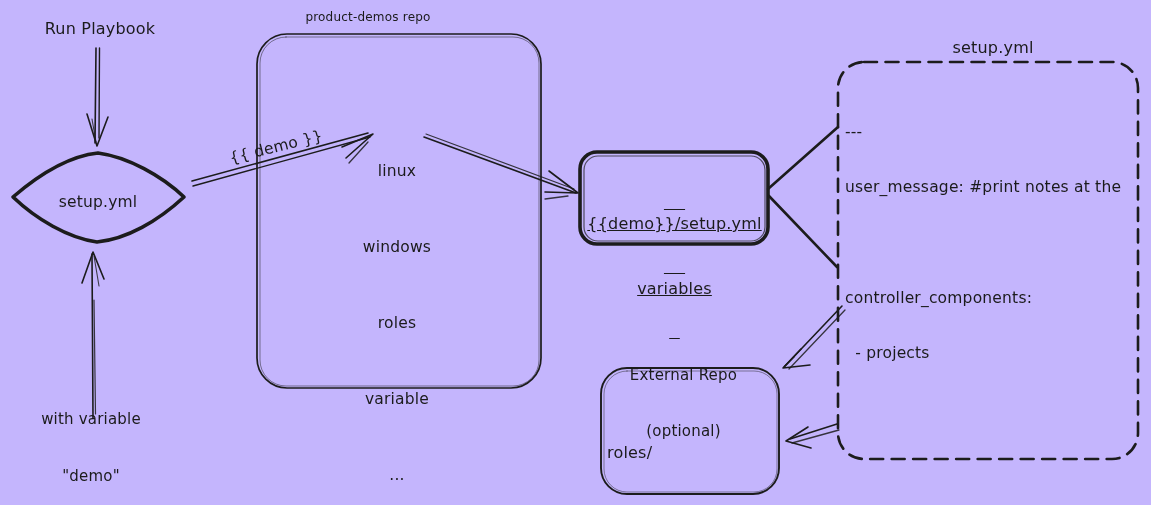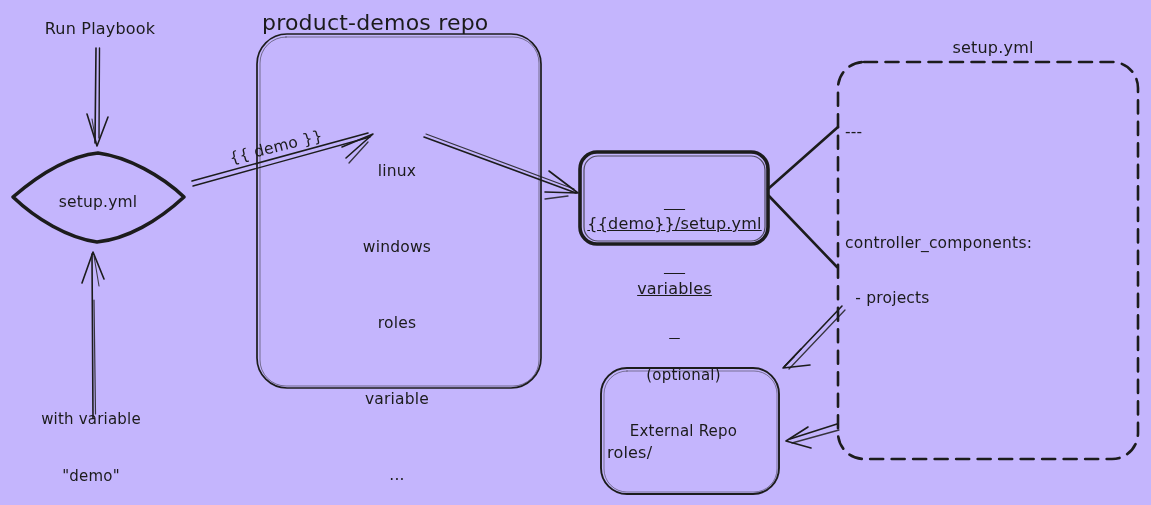--- a/index.html
+++ b/index.html
@@ -16,21 +16,21 @@
   #diagram-svg path, #diagram-svg rect {
     fill: none;
     stroke: #1c1c1c;
     stroke-linecap: round;
     stroke-linejoin: round;
   }
   .txt { position: absolute; white-space: pre; letter-spacing: 0.2px; }
   .center { text-align: center; }
 
   .lbl-run      { left: 38px;  top: 19px;  width: 124px; font-size: 16px; }
-  .lbl-repo-ttl { left: 262px; top: 10px;  width: 212px; font-size: 22px; }
+  .lbl-repo-ttl { left: 262px; top: 10px;  width: 212px; font-size: 12px; }
   .lbl-diamond  { left: 36px;  top: 193px; width: 124px; font-size: 15.5px; }
   .lbl-withvar  { left: 16px;  top: 372px; width: 150px; font-size: 15px; line-height: 19px; }
 
   .repo-items   { left: 337px; top: 126px; width: 120px; font-size: 15.5px; }
   .repo-items div { height: 18px; margin-bottom: 22px; }
 
   .lbl-demo     { left: 226px; top: 138px; width: 100px; font-size: 15.5px;
                   transform: rotate(-14deg); }
 
   .vars-text    { left: 583px; top: 170px; width: 183px; font-size: 16px; line-height: 21.5px; text-decoration: underline; }
@@ -139,40 +139,41 @@
 
   <div class="txt center vars-text">
     <div>{{demo}}/setup.yml</div>
     <div>variables</div>
   </div>
 
   <div class="txt center lbl-setupttl">setup.yml</div>
 
   <div class="txt yaml-block">
     <div>---</div>
+    <div>user_message: #print notes at the</div>
     <div></div>
     <div>controller_components:</div>
     <div>  - projects</div>
     
     
     
     
     
     
     
     
     
     
     
     
   </div>
 
   <div class="txt center lbl-optional">
+    <div>External Repo</div>
     <div>(optional)</div>
-    <div>External Repo</div>
   </div>
 
   <div class="txt ext-items">
     <div>roles/</div>
     <div>playbooks/</div>
     
   </div>
 
 </div>
 

